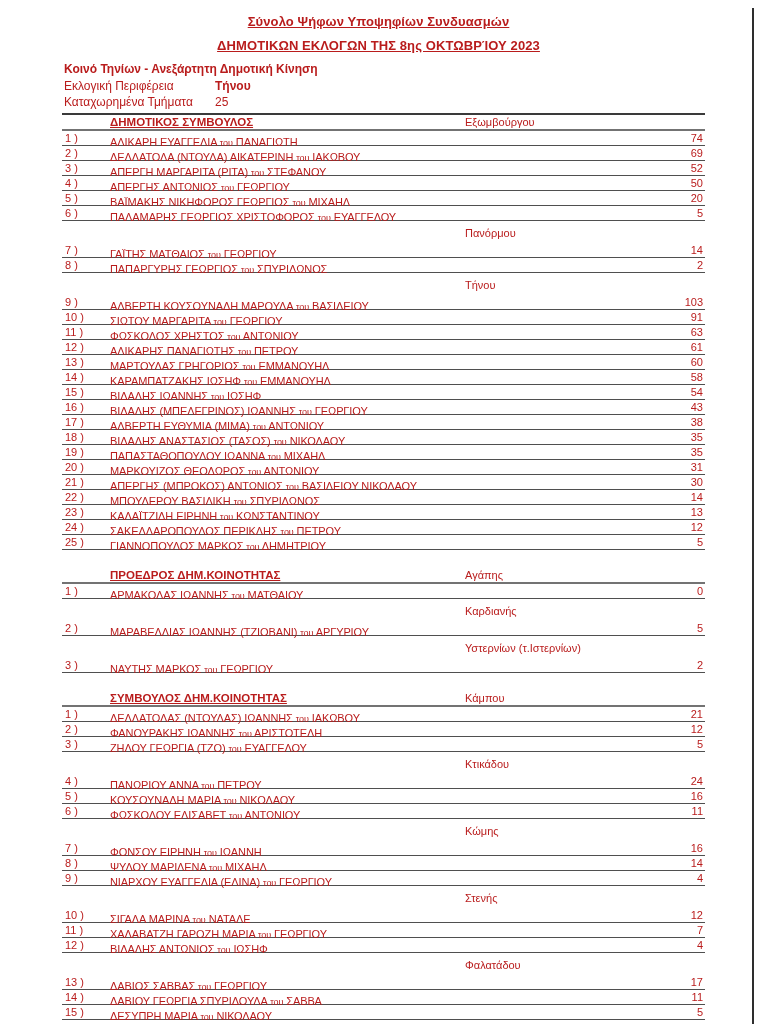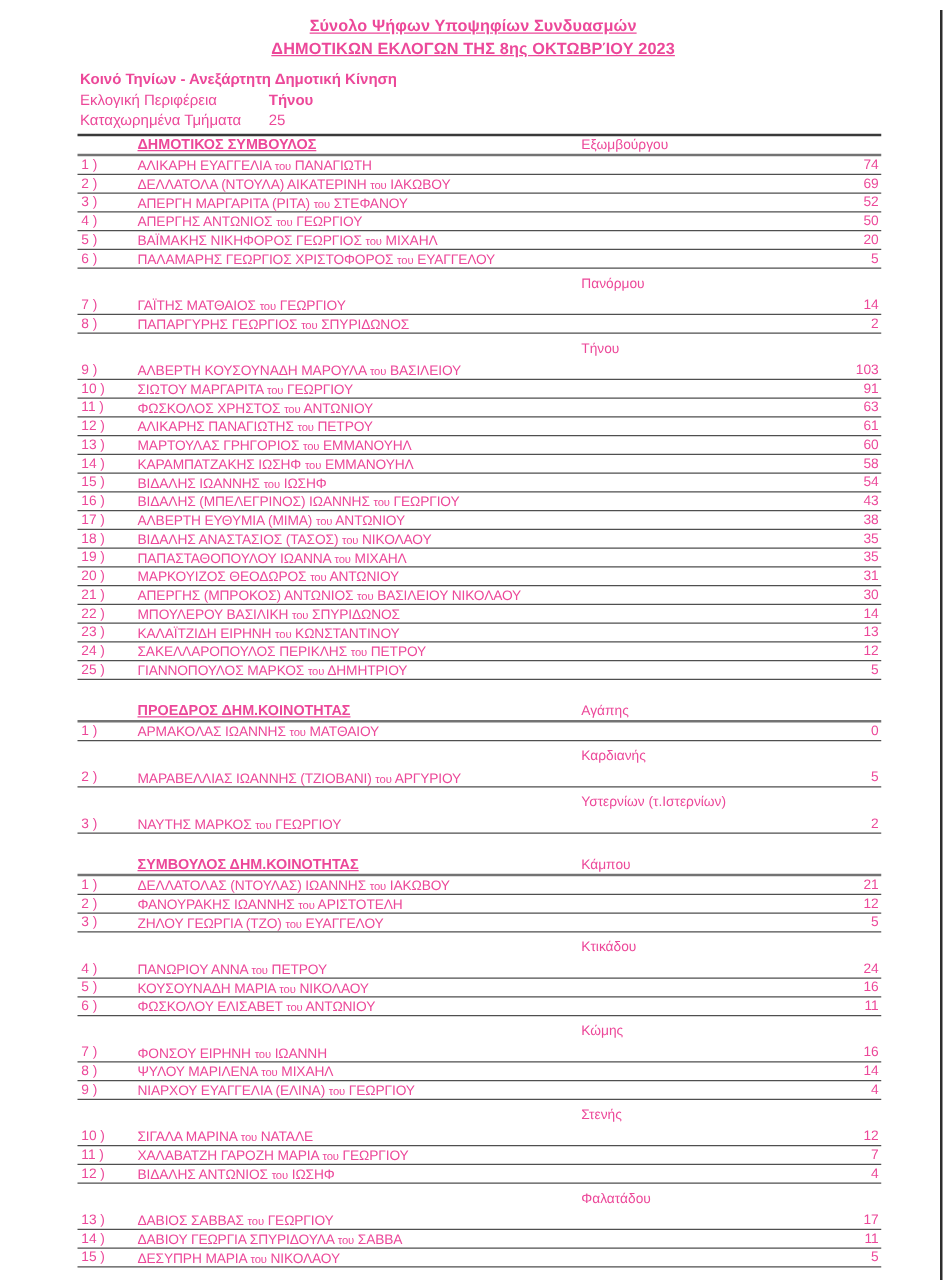--- a/index.html
+++ b/index.html
@@ -1,29 +1,29 @@
 <!DOCTYPE html>
 <html lang="el"><head>
 <meta charset="utf-8">
 <style>
   html,body { margin:0; padding:0; background:#ffffff; }
   .page {
     position:relative; width:757px; height:1024px; background:#ffffff;
-    font-family:"Liberation Sans", sans-serif; color:#ec4899; overflow:hidden;
+    font-family:"Liberation Sans", sans-serif; color:#b91c1c; overflow:hidden;
   }
   
   .right-edge { position:absolute; left:752px; top:8px; width:2px; height:1016px; background:#2e2e2e; }
 
   
   .titles { padding-top:12px; text-align:center; }
   .title-main, .title-sub {
     display:inline-block; font-weight:bold; font-size:13px;
     text-decoration:underline; letter-spacing:0.1px;
   }
-  .title-sub-wrap { margin-top:0; text-align:center; }
+  .title-sub-wrap { margin-top:6px; text-align:center; }
 
   
   .meta { margin:7px 0 0 64px; font-size:12px; }
   .meta-row { height:16.5px; line-height:16px; }
   .meta-label { display:inline-block; width:151px; }
   .meta-value { display:inline-block; }
   .bold { font-weight:bold; }
   .party-row { font-weight:bold; }
 
   
@@ -36,21 +36,21 @@
     position:absolute; left:48px; top:1px; font-weight:bold; font-size:11.5px;
     text-decoration:underline; line-height:13px; white-space:nowrap;
   }
   .district-inline { position:absolute; left:403px; top:1px; font-size:11px; line-height:13px; }
 
   .district-block { position:relative; height:22px; box-sizing:border-box; }
   .district-label { position:absolute; left:403px; top:6px; font-size:11px; line-height:13px; white-space:nowrap; }
 
   .crow { position:relative; height:15px; box-sizing:border-box; border-bottom:1.8px solid #4f4f4f; }
   .cnum  { position:absolute; left:3px;  top:1px; font-size:11px; line-height:12.5px; white-space:pre; }
-  .cname { position:absolute; left:48px; top:1px; font-size:11px; line-height:14px; white-space:nowrap; letter-spacing:-0.1px; }
+  .cname { position:absolute; left:48px; top:1px; font-size:11px; line-height:21px; white-space:nowrap; letter-spacing:-0.1px; }
   .cname .tou { font-size:9px; }
   .cvotes { position:absolute; right:2px; top:1px; font-size:11px; line-height:12.5px; }
 </style>
 </head>
 <body>
 
 <div class="page">
   <div class="right-edge"></div>
 
   <div class="titles">

